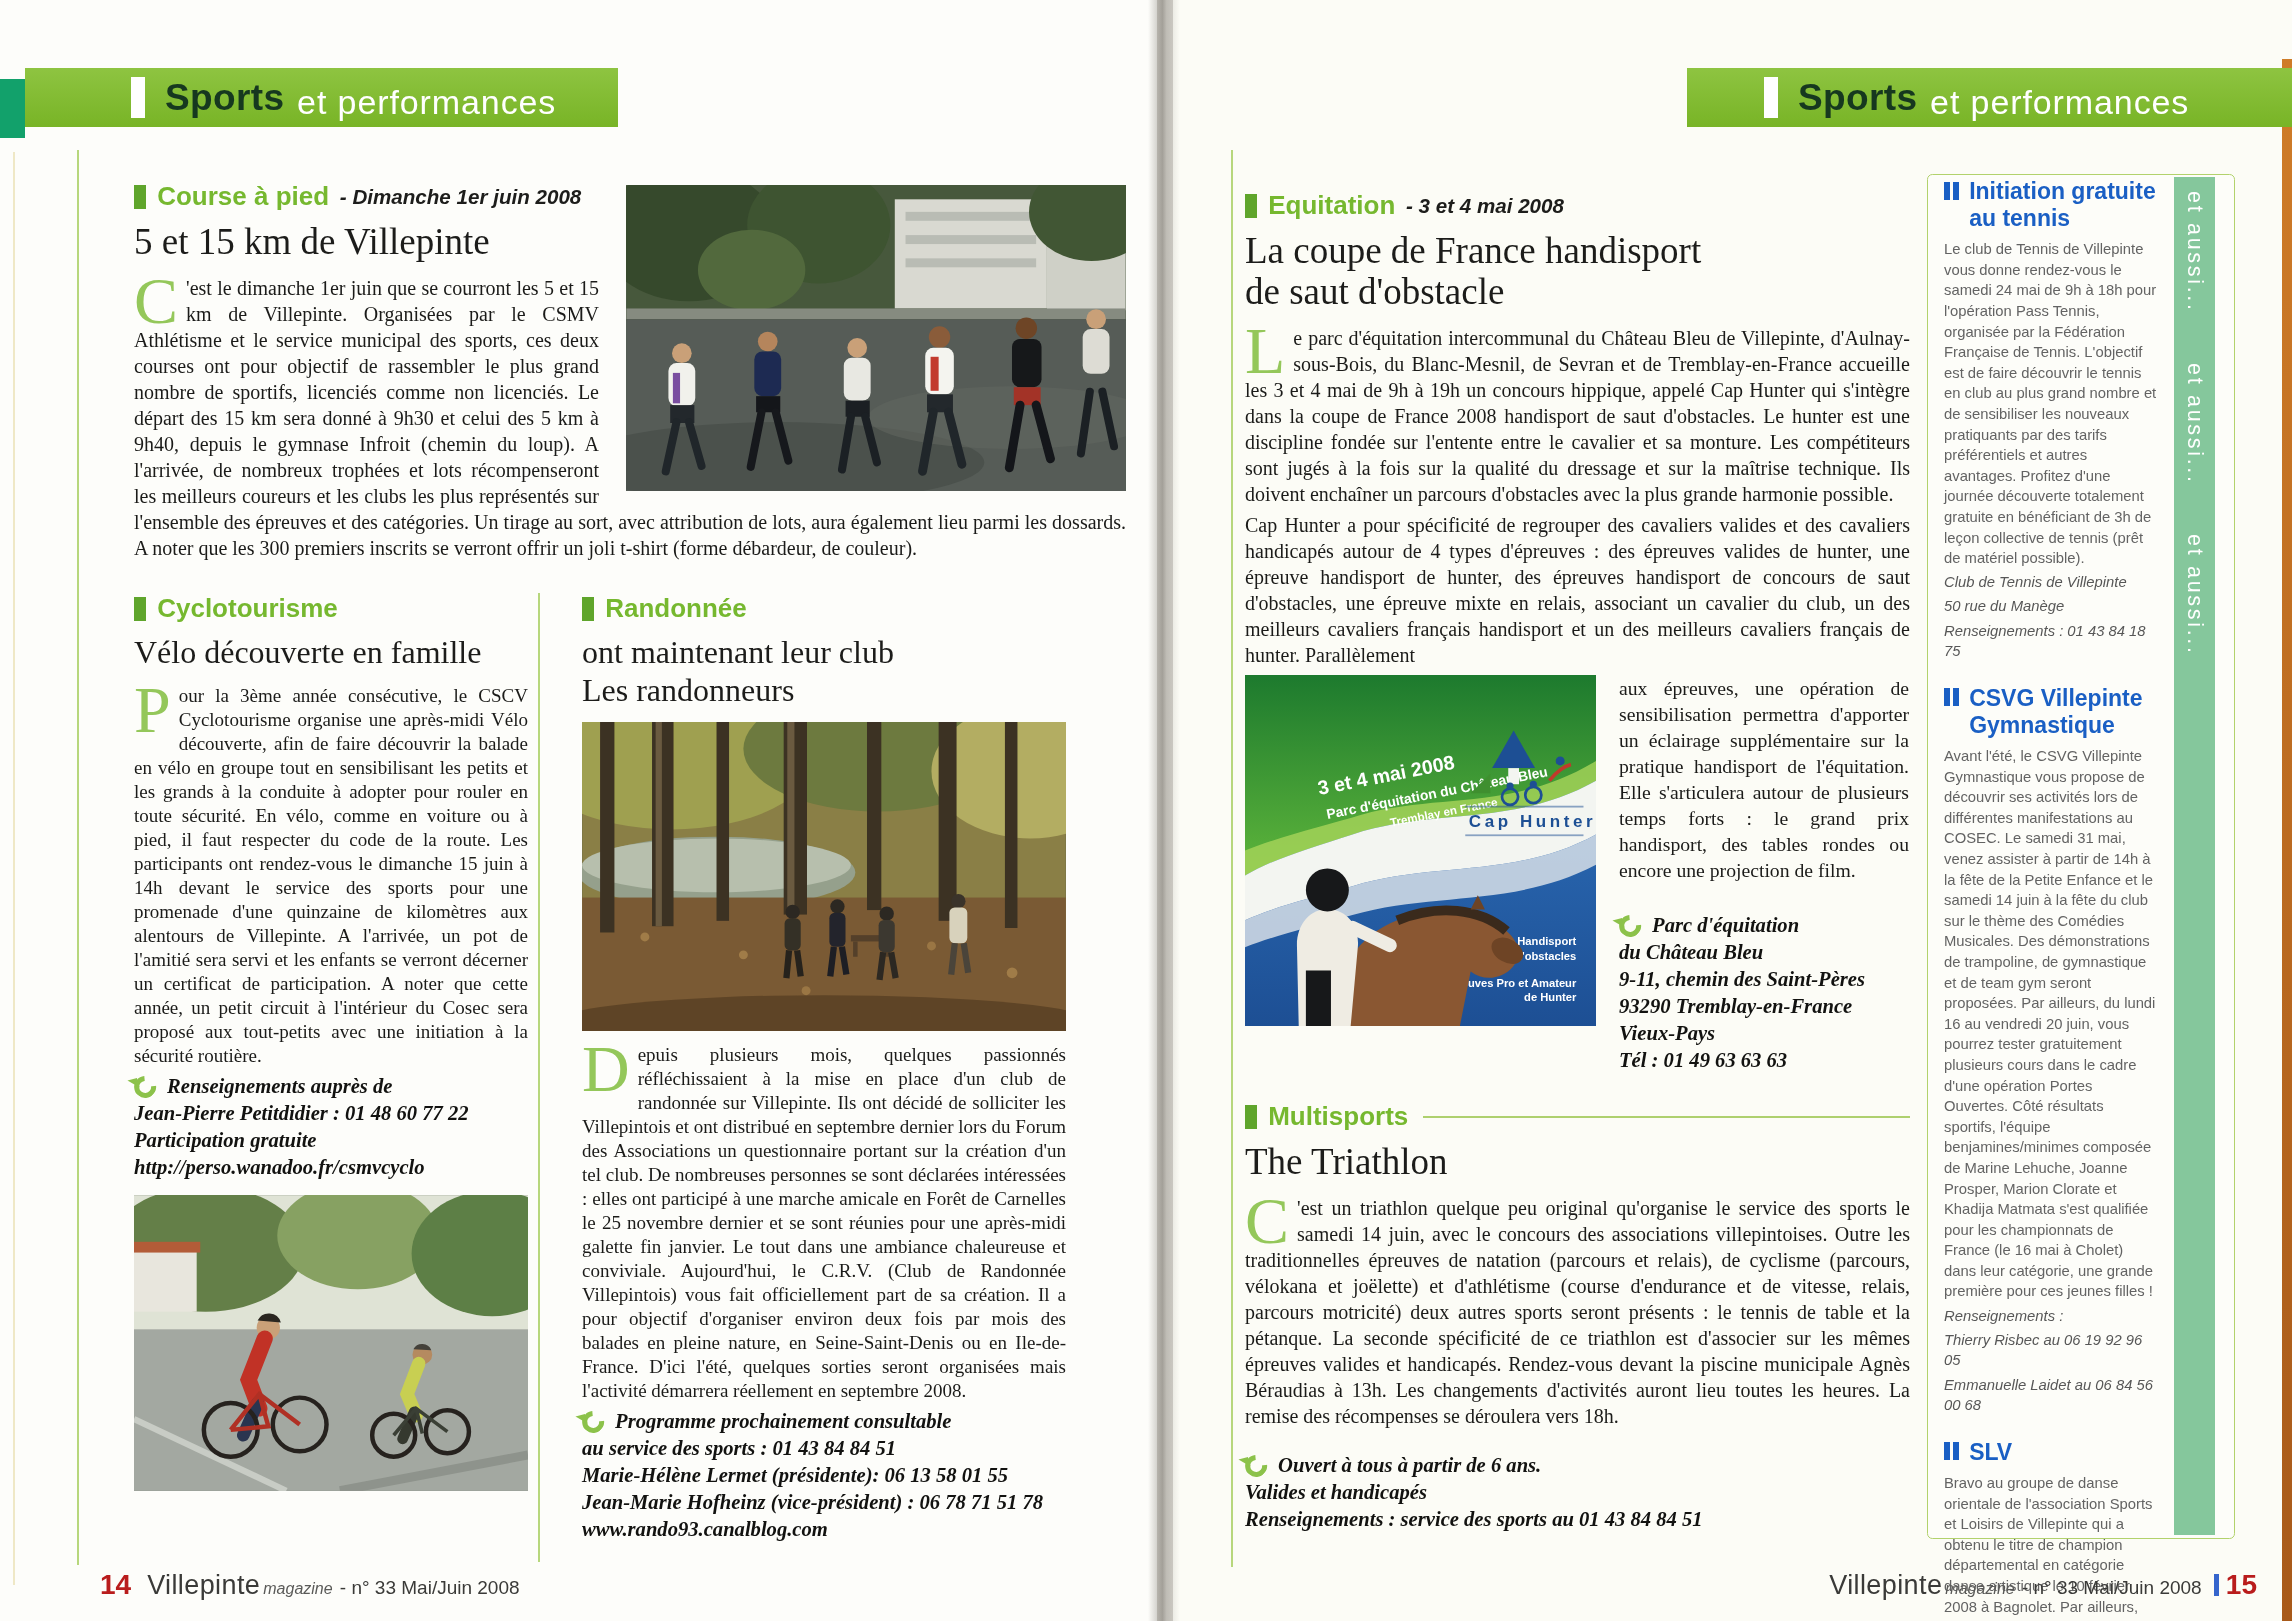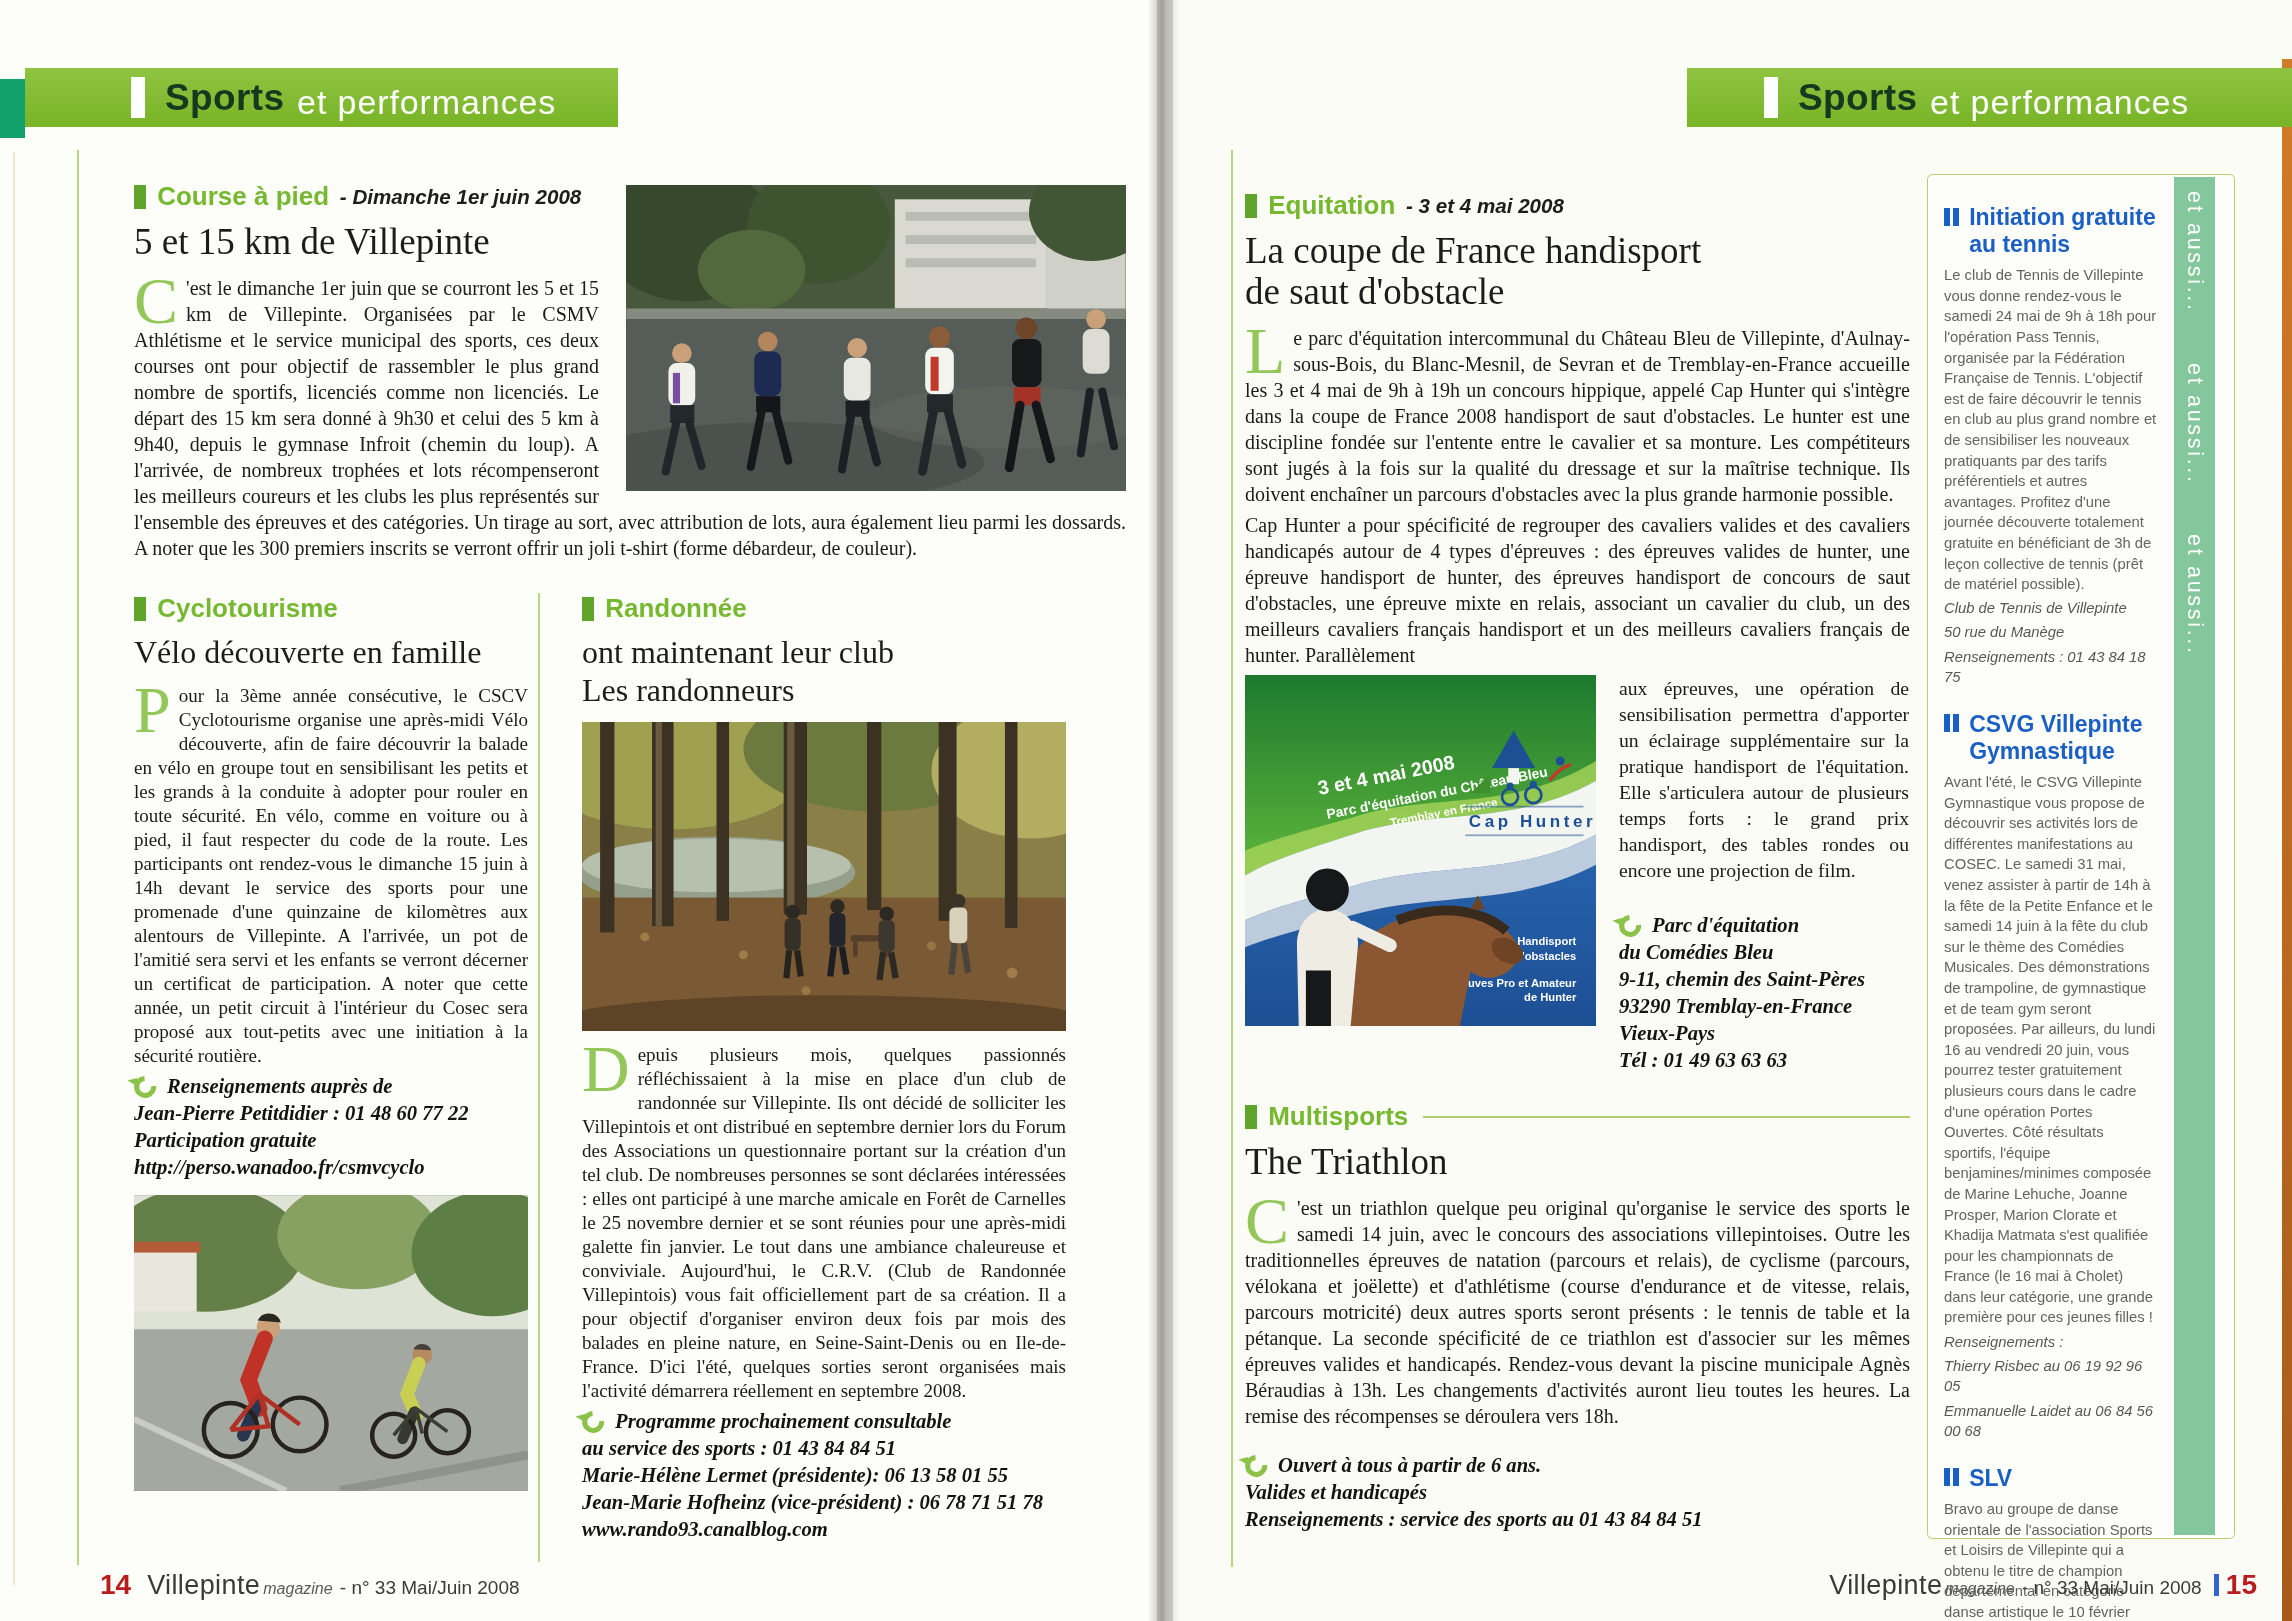--- a/index.html
+++ b/index.html
@@ -60,21 +60,21 @@
   
   #mainR{position:absolute;left:1245px;top:190px;width:665px;}
   #eqRow{display:flex;margin-top:7.2px;}
   #poster{width:351px;height:351px;flex:none;position:relative;}
   #eqRight{width:290px;margin-left:23px;display:flex;flex-direction:column;}
   #eqRight .body-serif{font-size:19.7px;line-height:26px;}
   #msBlock{margin-top:27px;}
 
   
   #sidebar{position:absolute;left:1927px;top:174px;width:308px;height:1365px;border:1.8px solid #b2d26c;border-radius:5.4px;
-    background:#fdfdf9;box-sizing:border-box;padding:29px 75px 18px 16px;}
+    background:#fdfdf9;box-sizing:border-box;padding:3px 75px 18px 16px;}
   .sb-sec{margin-bottom:23px;}
   .sb-title{color:#1a5fc4;font-size:23px;font-weight:bold;line-height:27px;margin-bottom:7.2px;display:flex;align-items:flex-start;}
   .sb-title .txt2{display:block;}
   .sb-bars{display:inline-flex;margin:3.6px 7.2px 0 0;flex:none;}
   .sb-bars i{width:6.3px;height:18px;background:#1a5fc4;margin-right:2.7px;}
   .sb-body{font-size:14.8px;line-height:20.6px;color:#636363;}
   .sb-info{font-size:14.8px;line-height:20.6px;color:#575757;font-style:italic;margin-top:3.6px;}
 
   .ribbon{position:absolute;left:2174px;top:177px;width:41px;height:1358px;background:#85c79c;display:flex;justify-content:center;}
   .ribbon-inner{writing-mode:vertical-rl;color:#fff;font-size:21.5px;letter-spacing:2.7px;padding-top:14.3px;}
@@ -364,21 +364,21 @@
           </g>
         </svg>
       </div>
       <div id="eqRight">
         <p class="body-serif">aux épreuves, une opération de sensibilisation permettra d'apporter un éclairage supplémentaire sur la pratique handisport de l'équitation. Elle s'articulera autour de plusieurs temps forts : le grand prix handisport, des tables rondes ou encore une projection de film.</p>
         <div style="margin-top:24px;">
           <div class="contact contact-first">
             <span class="cicon"></span>
             <span>Parc d'équitation</span>
           </div>
-          <div class="contact">du Comédies Bleu</div>
+          <div class="contact">du Château Bleu</div>
           <div class="contact">9-11, chemin des Saint-Pères</div>
           <div class="contact">93290 Tremblay-en-France</div>
           <div class="contact">Vieux-Pays</div>
           <div class="contact">Tél : 01 49 63 63 63</div>
         </div>
       </div>
     </div>
 
     <div id="msBlock">
       <div class="sec-head">

